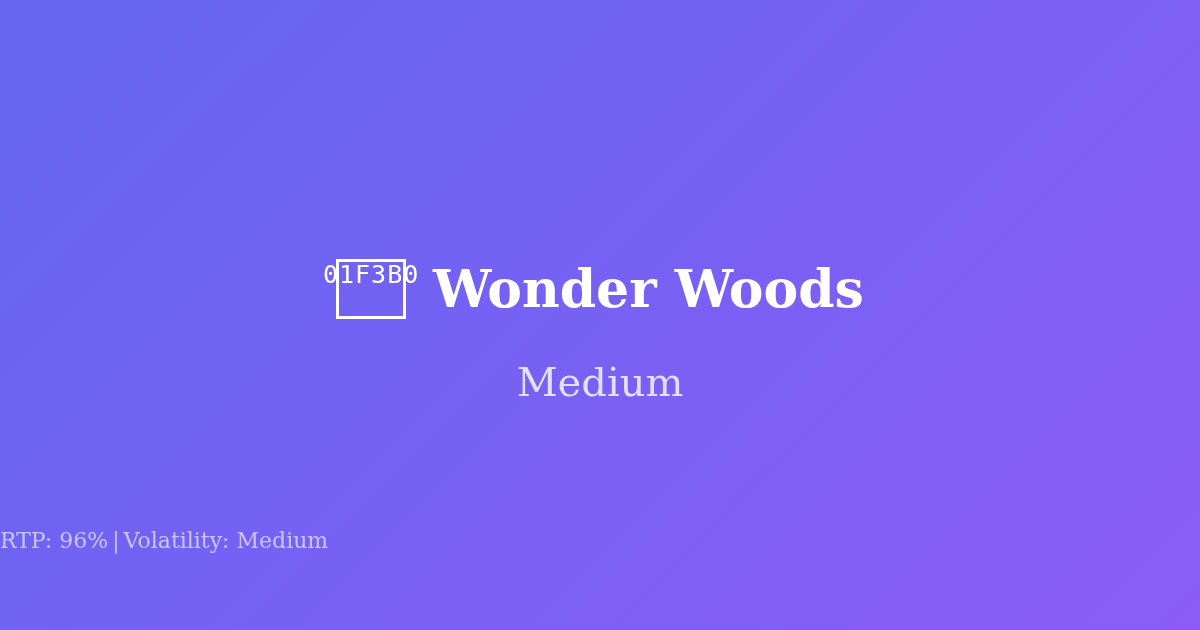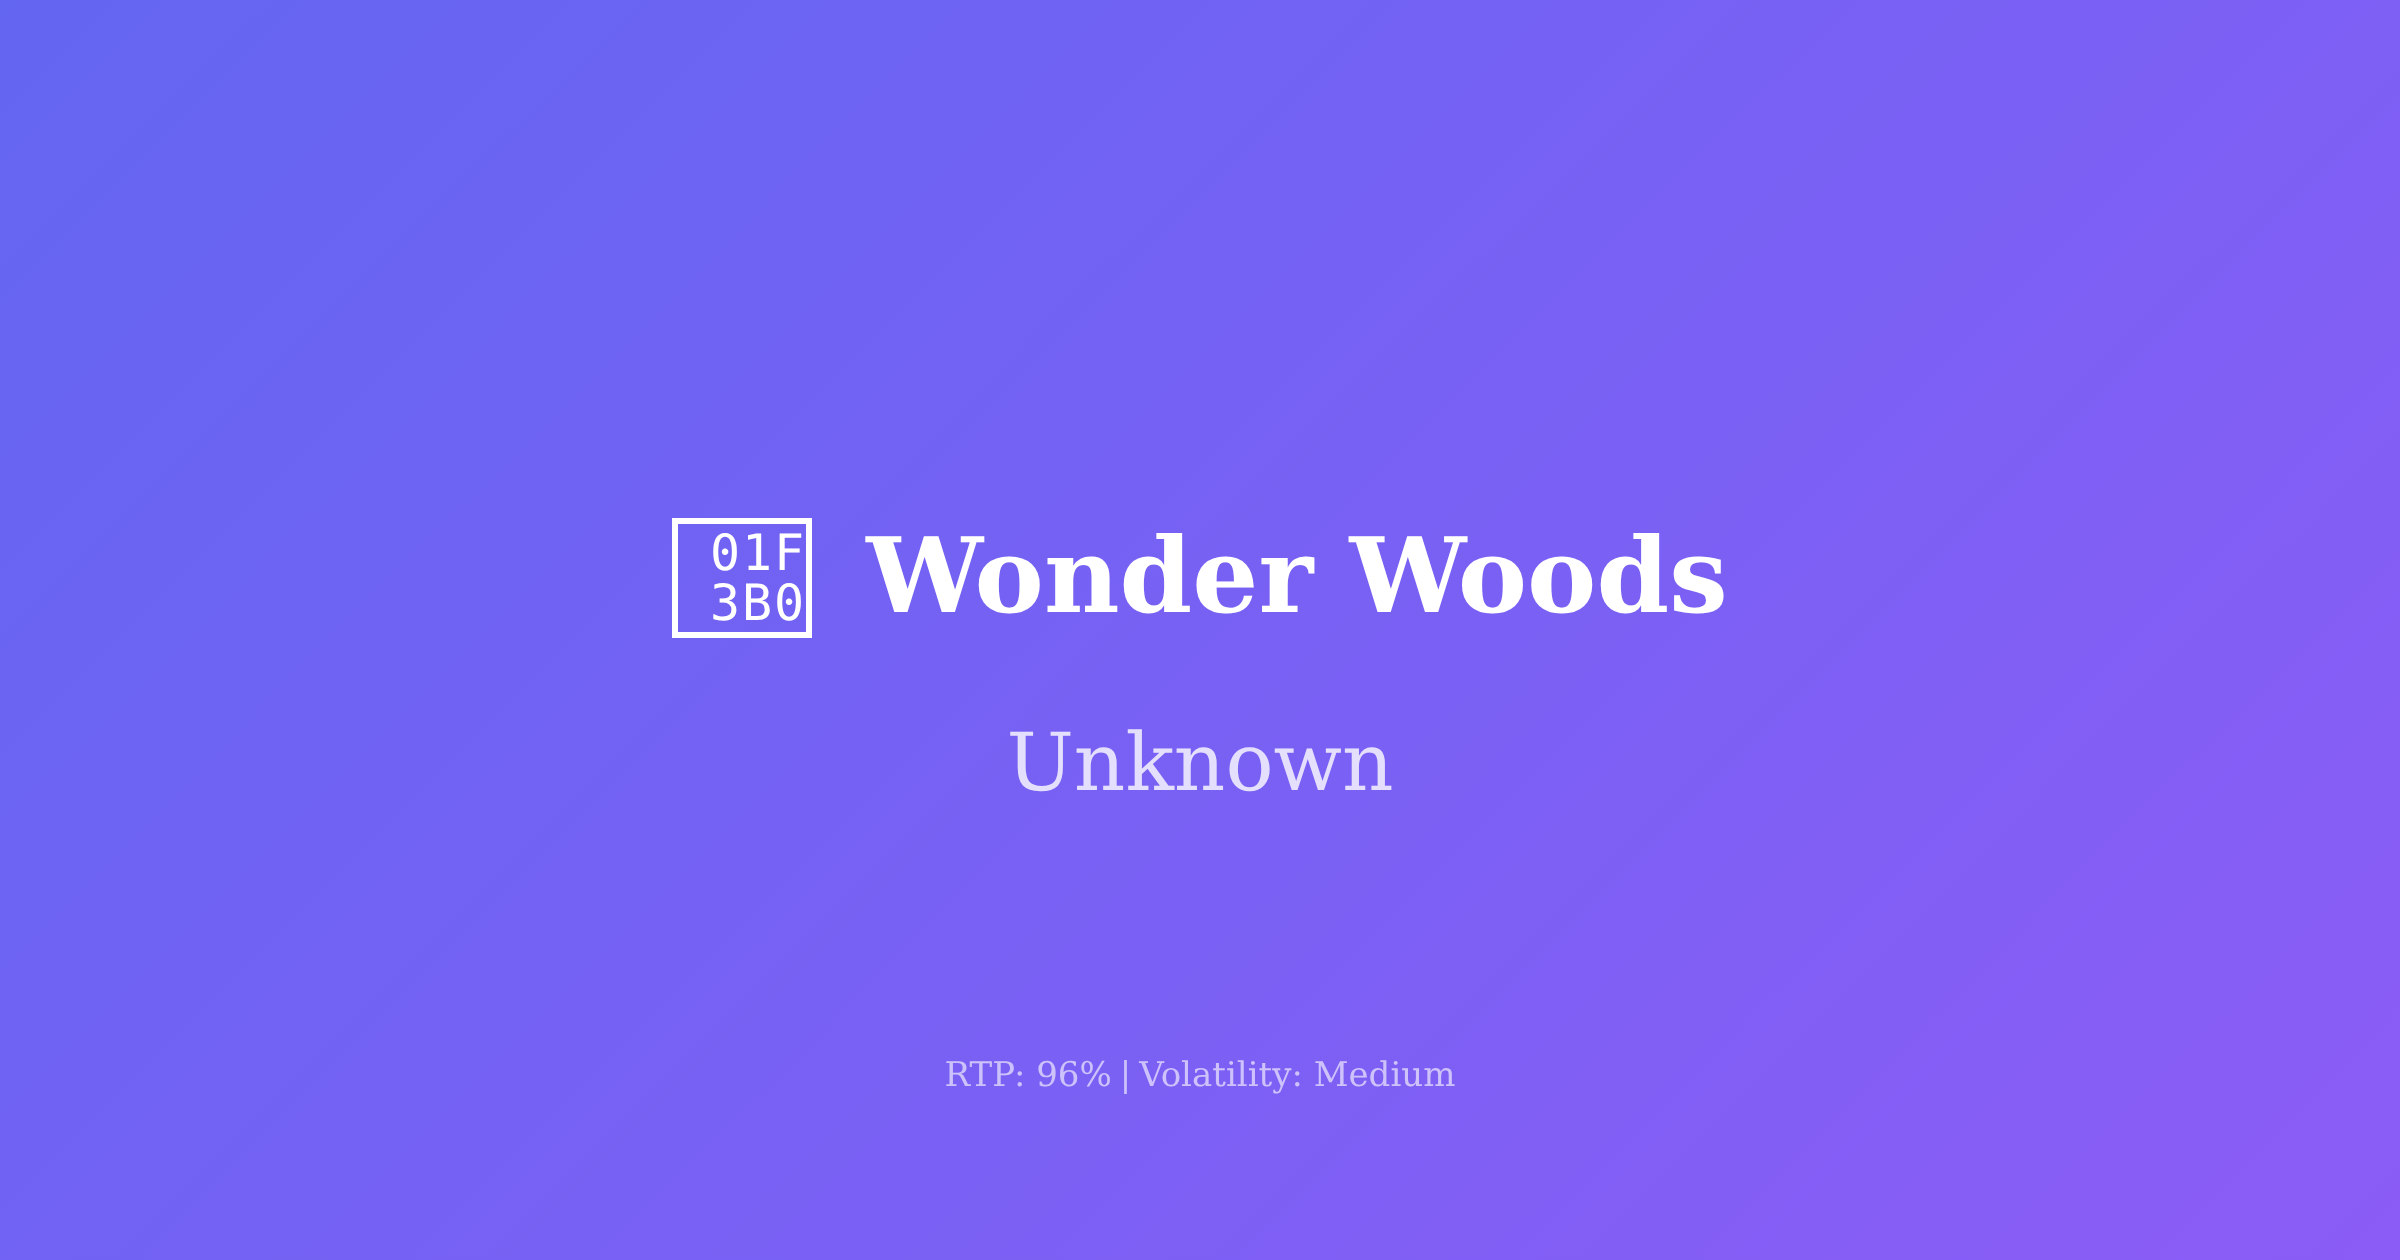--- a/index.html
+++ b/index.html
@@ -42,22 +42,22 @@
     white-space: nowrap;
   }
 
   
   .tofu-glyph {
     box-sizing: border-box;
     width: 70px;
     height: 60px;
     border: 3px solid #ffffff;
     display: flex;
-    flex-direction: column;
-    align-items: flex-end;
+    flex-direction: row;
+    align-items: flex-start;
     justify-content: center;
     font-family: "DejaVu Sans Mono", "Liberation Mono", monospace;
     color: #ffffff;
     line-height: 1.0;
     flex: 0 0 auto;
   }
   .tofu-glyph .tofu-row {
     font-size: 25px;
     letter-spacing: 1px;
     font-weight: 400;
@@ -85,24 +85,23 @@
     line-height: 1;
     color: rgba(255, 255, 255, 0.80);
   }
 
   
   .stats {
     position: absolute;
     left: 0;
     right: 0;
     top: 528px;
-    text-align: center;
     font-family: "DejaVu Serif", "Liberation Serif", serif;
     font-weight: 400;
-    font-size: 17px;
+    font-size: 22px;
     line-height: 1.2;
     color: rgba(255, 255, 255, 0.62);
   }
   .stats .sep {
     padding: 0 4px;
   }
 </style>
 </head>
 <body>
 
@@ -112,19 +111,19 @@
 
     <span class="tofu-glyph">
       <span class="tofu-row">01F</span>
       <span class="tofu-row">3B0</span>
     </span>
 
     <h1 class="game-title">Wonder Woods</h1>
 
   </div>
 
-  <div class="provider">Unknown</div>
+  <div class="provider">Medium</div>
 
   <div class="stats">
     <span>RTP: 96%</span><span class="sep">|</span><span>Volatility: Medium</span>
   </div>
 
 </div>
 
 </body></html>

